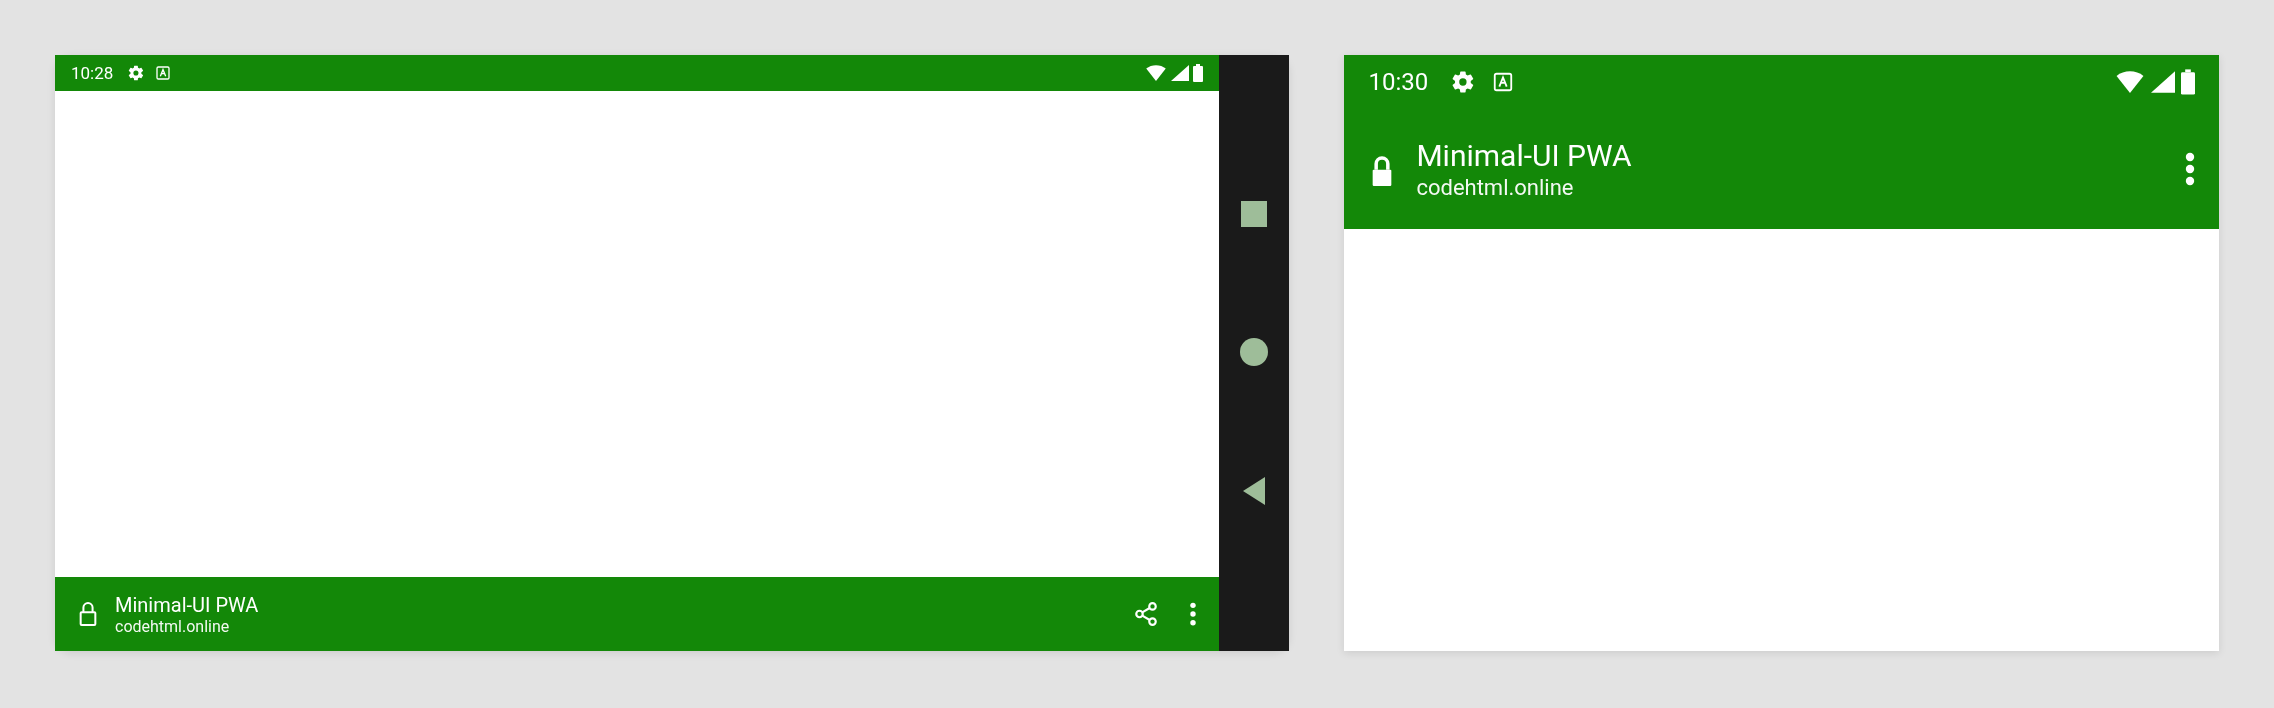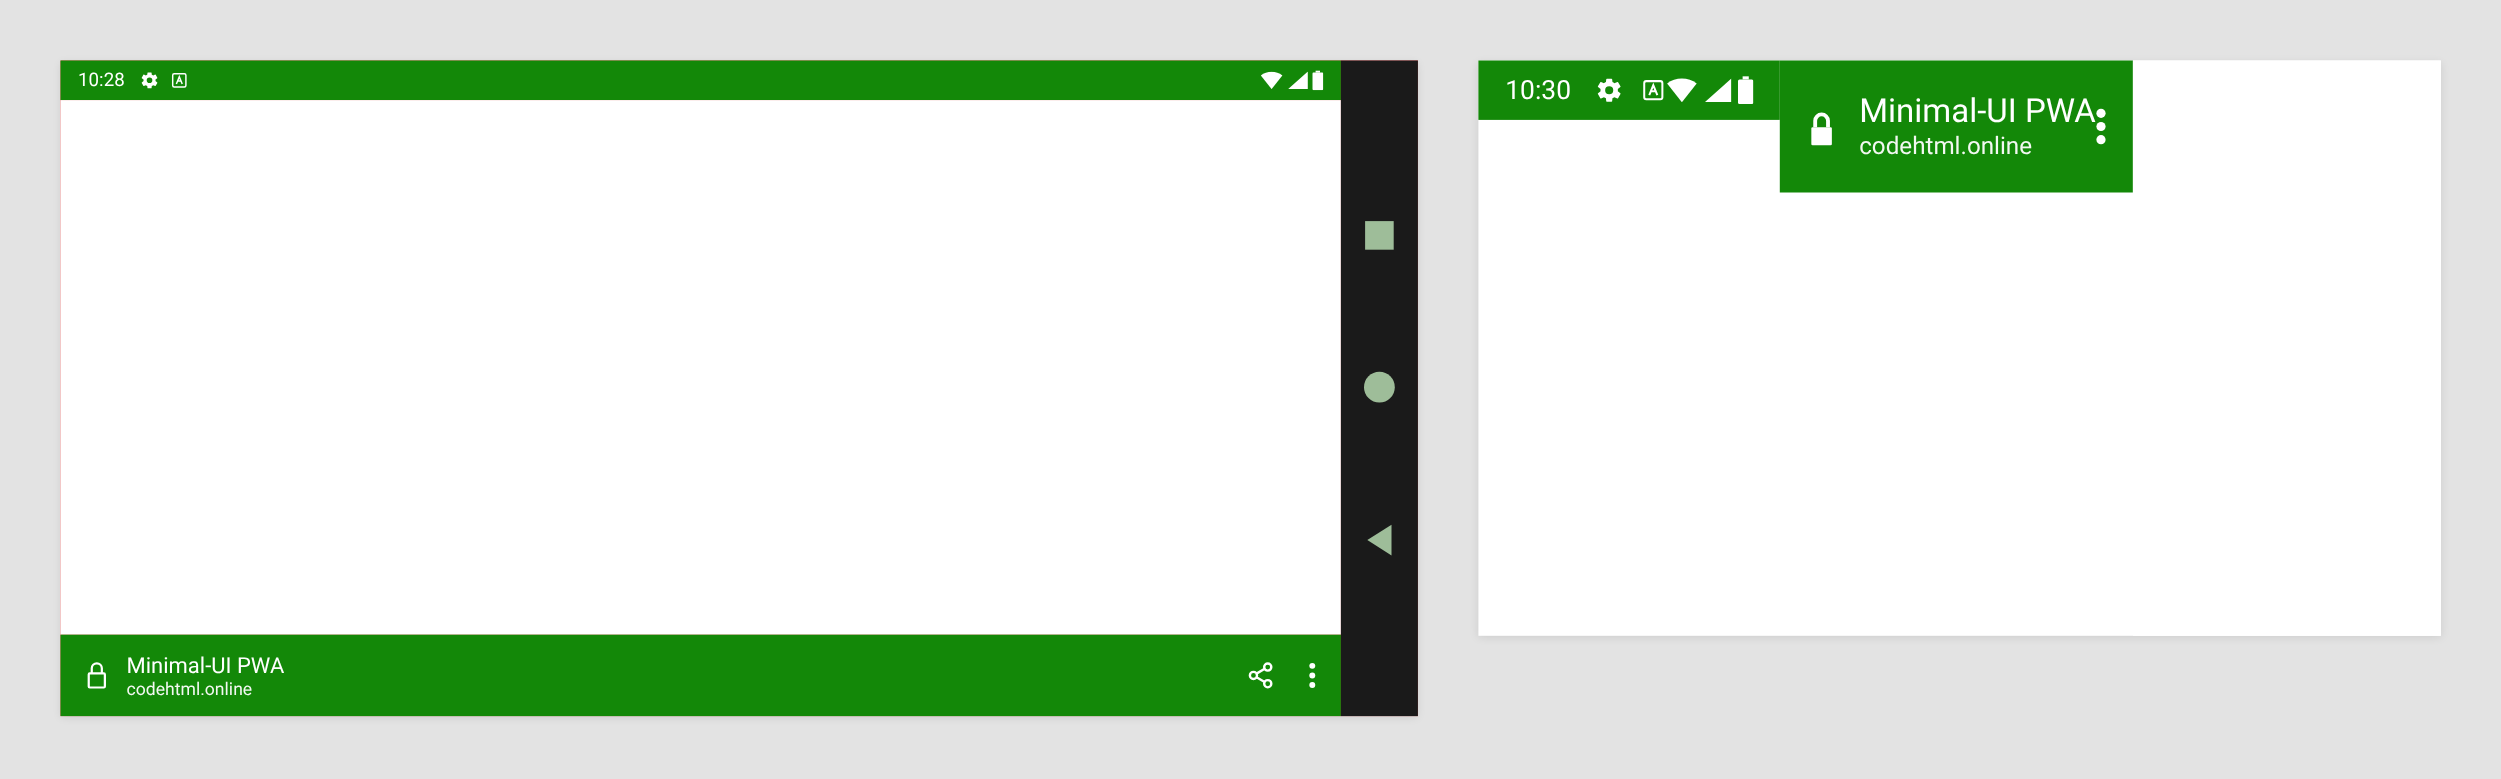--- a/index.html
+++ b/index.html
@@ -16,22 +16,23 @@
       align-items: flex-start;
       gap: 55px;
       padding: 55px 55px;
     }
     
     
     .device-left {
       width: 1235px;
       height: 596px;
       display: flex;
-      background: #ef4444;
+      background: #a3a3a3;
       box-shadow: 0 2px 8px rgba(0,0,0,0.1);
+      border-radius: 16px;
     }
     .left-main {
       flex: 1;
       display: flex;
       flex-direction: column;
     }
     .status-bar-left {
       background: #138808;
       color: #fff;
       height: 36px;
@@ -111,23 +112,23 @@
       width: 0;
       height: 0;
       border-top: 14px solid transparent;
       border-bottom: 14px solid transparent;
       border-right: 22px solid #9ebd99;
     }
     
     
     .device-right {
       width: 875px;
-      height: 523px;
-      display: flex;
-      flex-direction: row;
+      height: 596px;
+      display: flex;
+      flex-direction: column;
       background: #fff;
       box-shadow: 0 2px 8px rgba(0,0,0,0.1);
     }
     .status-bar-right {
       background: #138808;
       color: #fff;
       height: 54px;
       display: flex;
       align-items: center;
       padding: 0 24px;

